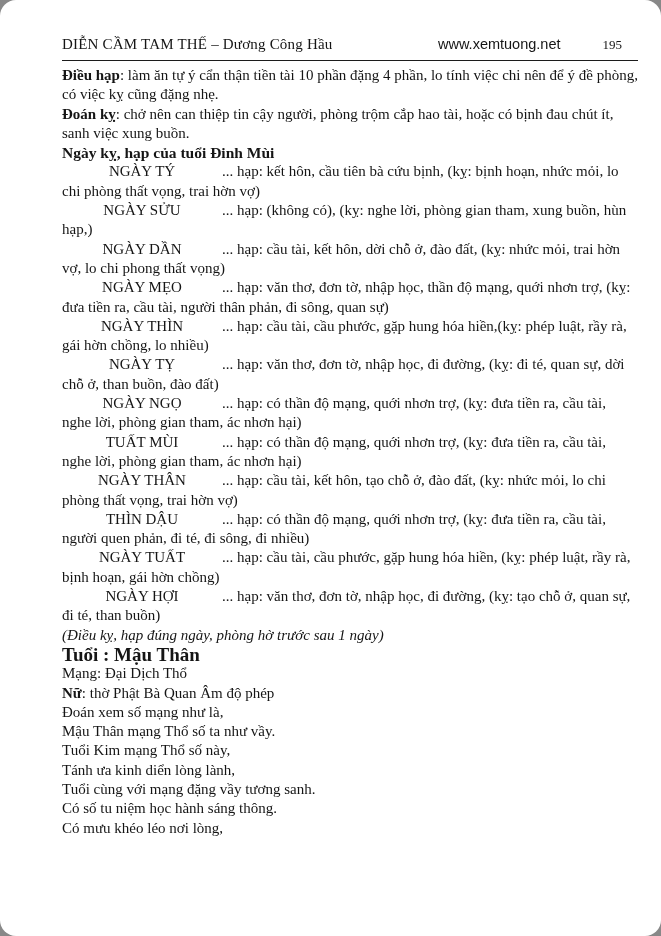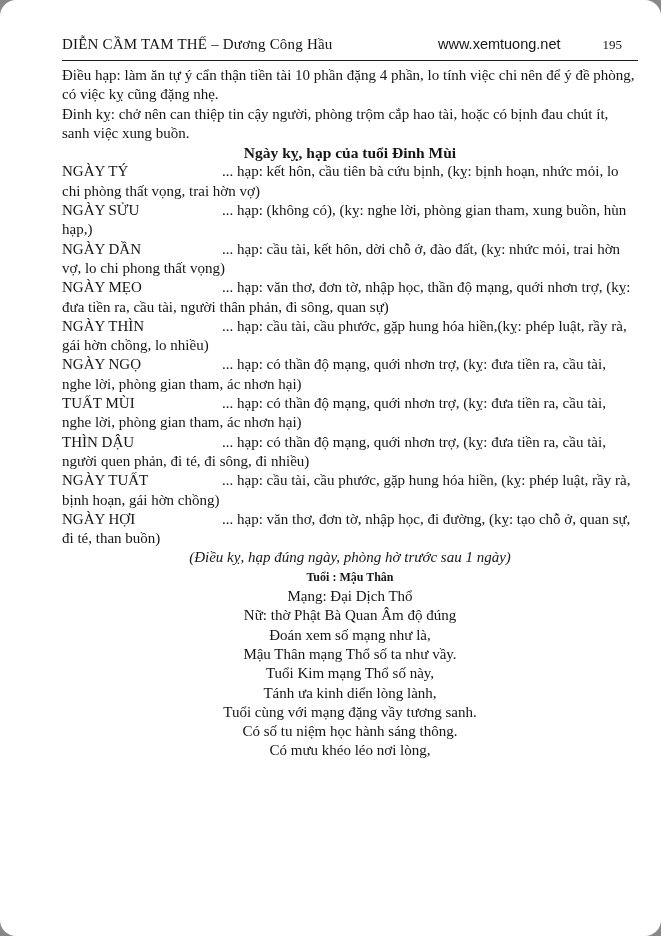--- a/index.html
+++ b/index.html
@@ -32,63 +32,65 @@
     border-top:1.6px solid #1c1c1c;
     margin:7px 23px 0 62px;
   }
   .content {
     margin:5px 23px 0 62px;
     width:576px;
     font-size:15px;
     line-height:19.3px;
   }
   .content p { margin:0; padding:0; }
-  b { font-weight:normal; }
-  .day-name { display:inline-block; width:160px; }
-  .center { text-align:center; }
+  b { font-weight:bold; }
+  .day-name { display:inline-block; width:160px;text-align:center; }
+  .center { }
   .section-heading { font-weight:bold; font-size:15.5px; }
   .note { font-style:italic; }
-  .tuoi-title { font-weight:bold; font-size:12px; }
+  .tuoi-title { font-weight:bold; font-size:19px; }
 </style>
 </head>
 <body>
 
 <div class="page">
 
   <div class="header">
     <span class="book-title">DIỄN CẦM TAM THẾ – Dương Công Hầu</span>
     <span class="website">www.xemtuong.net</span>
     <span class="page-number">195</span>
   </div>
 
   <hr class="header-rule">
 
   <div class="content">
 
     <p><b>Điều hạp</b><span>: làm ăn tự ý cẩn thận tiền tài 10 phần đặng 4 phần, lo tính việc chi nên để ý đề phòng, có việc kỵ cũng đặng nhẹ.</span></p>
-    <p><b>Đinh kỵ</b><span>: chở nên can thiệp tin cậy người, phòng trộm cắp hao tài, hoặc có bịnh đau chút ít, sanh việc xung buồn.</span></p>
+    <p><b>Đoán kỵ</b><span>: chở nên can thiệp tin cậy người, phòng trộm cắp hao tài, hoặc có bịnh đau chút ít, sanh việc xung buồn.</span></p>
 
     <p class="center section-heading">Ngày kỵ, hạp của tuổi Đinh Mùi</p>
 
     <p><span class="day-name">NGÀY TÝ</span><span>...  hạp: kết hôn, cầu tiên bà cứu bịnh, (kỵ: bịnh hoạn, nhức mỏi, lo chi phòng thất vọng, trai hờn vợ)</span></p>
     <p><span class="day-name">NGÀY SỬU</span><span>...  hạp: (không có), (kỵ: nghe lời, phòng gian tham, xung buồn, hùn hạp,)</span></p>
     <p><span class="day-name">NGÀY DẦN</span><span>...  hạp: cầu tài, kết hôn, dời chỗ ở, đào đất, (kỵ: nhức mỏi, trai hờn vợ, lo chi phong thất vọng)</span></p>
     <p><span class="day-name">NGÀY  MẸO</span><span>...  hạp: văn thơ, đơn tờ, nhập học, thần độ mạng, quới nhơn trợ, (kỵ: đưa tiền ra, cầu tài, người thân phản, đi sông, quan sự)</span></p>
     <p><span class="day-name">NGÀY  THÌN</span><span>...  hạp: cầu tài, cầu phước, gặp hung hóa hiền,(kỵ: phép luật, rầy rà, gái hờn chồng, lo nhiều)</span></p>
+    <p><span class="day-name">NGÀY  TỴ</span><span>...  hạp: văn thơ, đơn tờ, nhập học, đi đường, (kỵ: đi té, quan sự, dời chỗ ở, than buồn, đào đất)</span></p>
     <p><span class="day-name">NGÀY  NGỌ</span><span>...  hạp: có thần độ mạng, quới nhơn trợ, (kỵ: đưa tiền ra, cầu tài, nghe lời, phòng gian tham, ác nhơn hại)</span></p>
     <p><span class="day-name">TUẤT  MÙI</span><span>...  hạp: có thần độ mạng, quới nhơn trợ, (kỵ: đưa tiền ra, cầu tài, nghe lời, phòng gian tham, ác nhơn hại)</span></p>
+    <p><span class="day-name">NGÀY  THÂN</span><span>...  hạp: cầu tài, kết hôn, tạo chỗ ở, đào đất, (kỵ: nhức mỏi, lo chi phòng thất vọng, trai hờn vợ)</span></p>
     <p><span class="day-name">THÌN  DẬU</span><span>...  hạp: có thần độ mạng, quới nhơn trợ, (kỵ: đưa tiền ra, cầu tài, người quen phản, đi té, đi sông, đi nhiều)</span></p>
     <p><span class="day-name">NGÀY  TUẤT</span><span>...  hạp: cầu tài, cầu phước, gặp hung hóa hiền, (kỵ: phép luật, rầy rà, bịnh hoạn, gái hờn chồng)</span></p>
     <p><span class="day-name">NGÀY  HỢI</span><span>...  hạp: văn thơ, đơn tờ, nhập học, đi đường, (kỵ: tạo chỗ ở, quan sự, đi té, than buồn)</span></p>
 
     <p class="center note">(Điều kỵ, hạp đúng ngày, phòng hờ trước sau 1 ngày)</p>
 
     <p class="center tuoi-title">Tuổi : Mậu Thân</p>
     <p class="center">Mạng: Đại Dịch Thổ</p>
-    <p class="center"><b>Nữ</b><span>: thờ Phật Bà Quan Âm độ đúng</span></p>
+    <p class="center"><b>Nữ</b><span>: thờ Phật Bà Quan Âm độ phép</span></p>
 
     <p class="center">Đoán xem số mạng như là,</p>
     <p class="center">Mậu Thân mạng Thổ số ta như vầy.</p>
     <p class="center">Tuổi Kim mạng Thổ số này,</p>
     <p class="center">Tánh ưa kinh diển lòng lành,</p>
     <p class="center">Tuổi cùng với mạng đặng vầy tương sanh.</p>
     <p class="center">Có số tu niệm học hành sáng thông.</p>
     <p class="center">Có mưu khéo léo nơi lòng,</p>
 
   </div>

